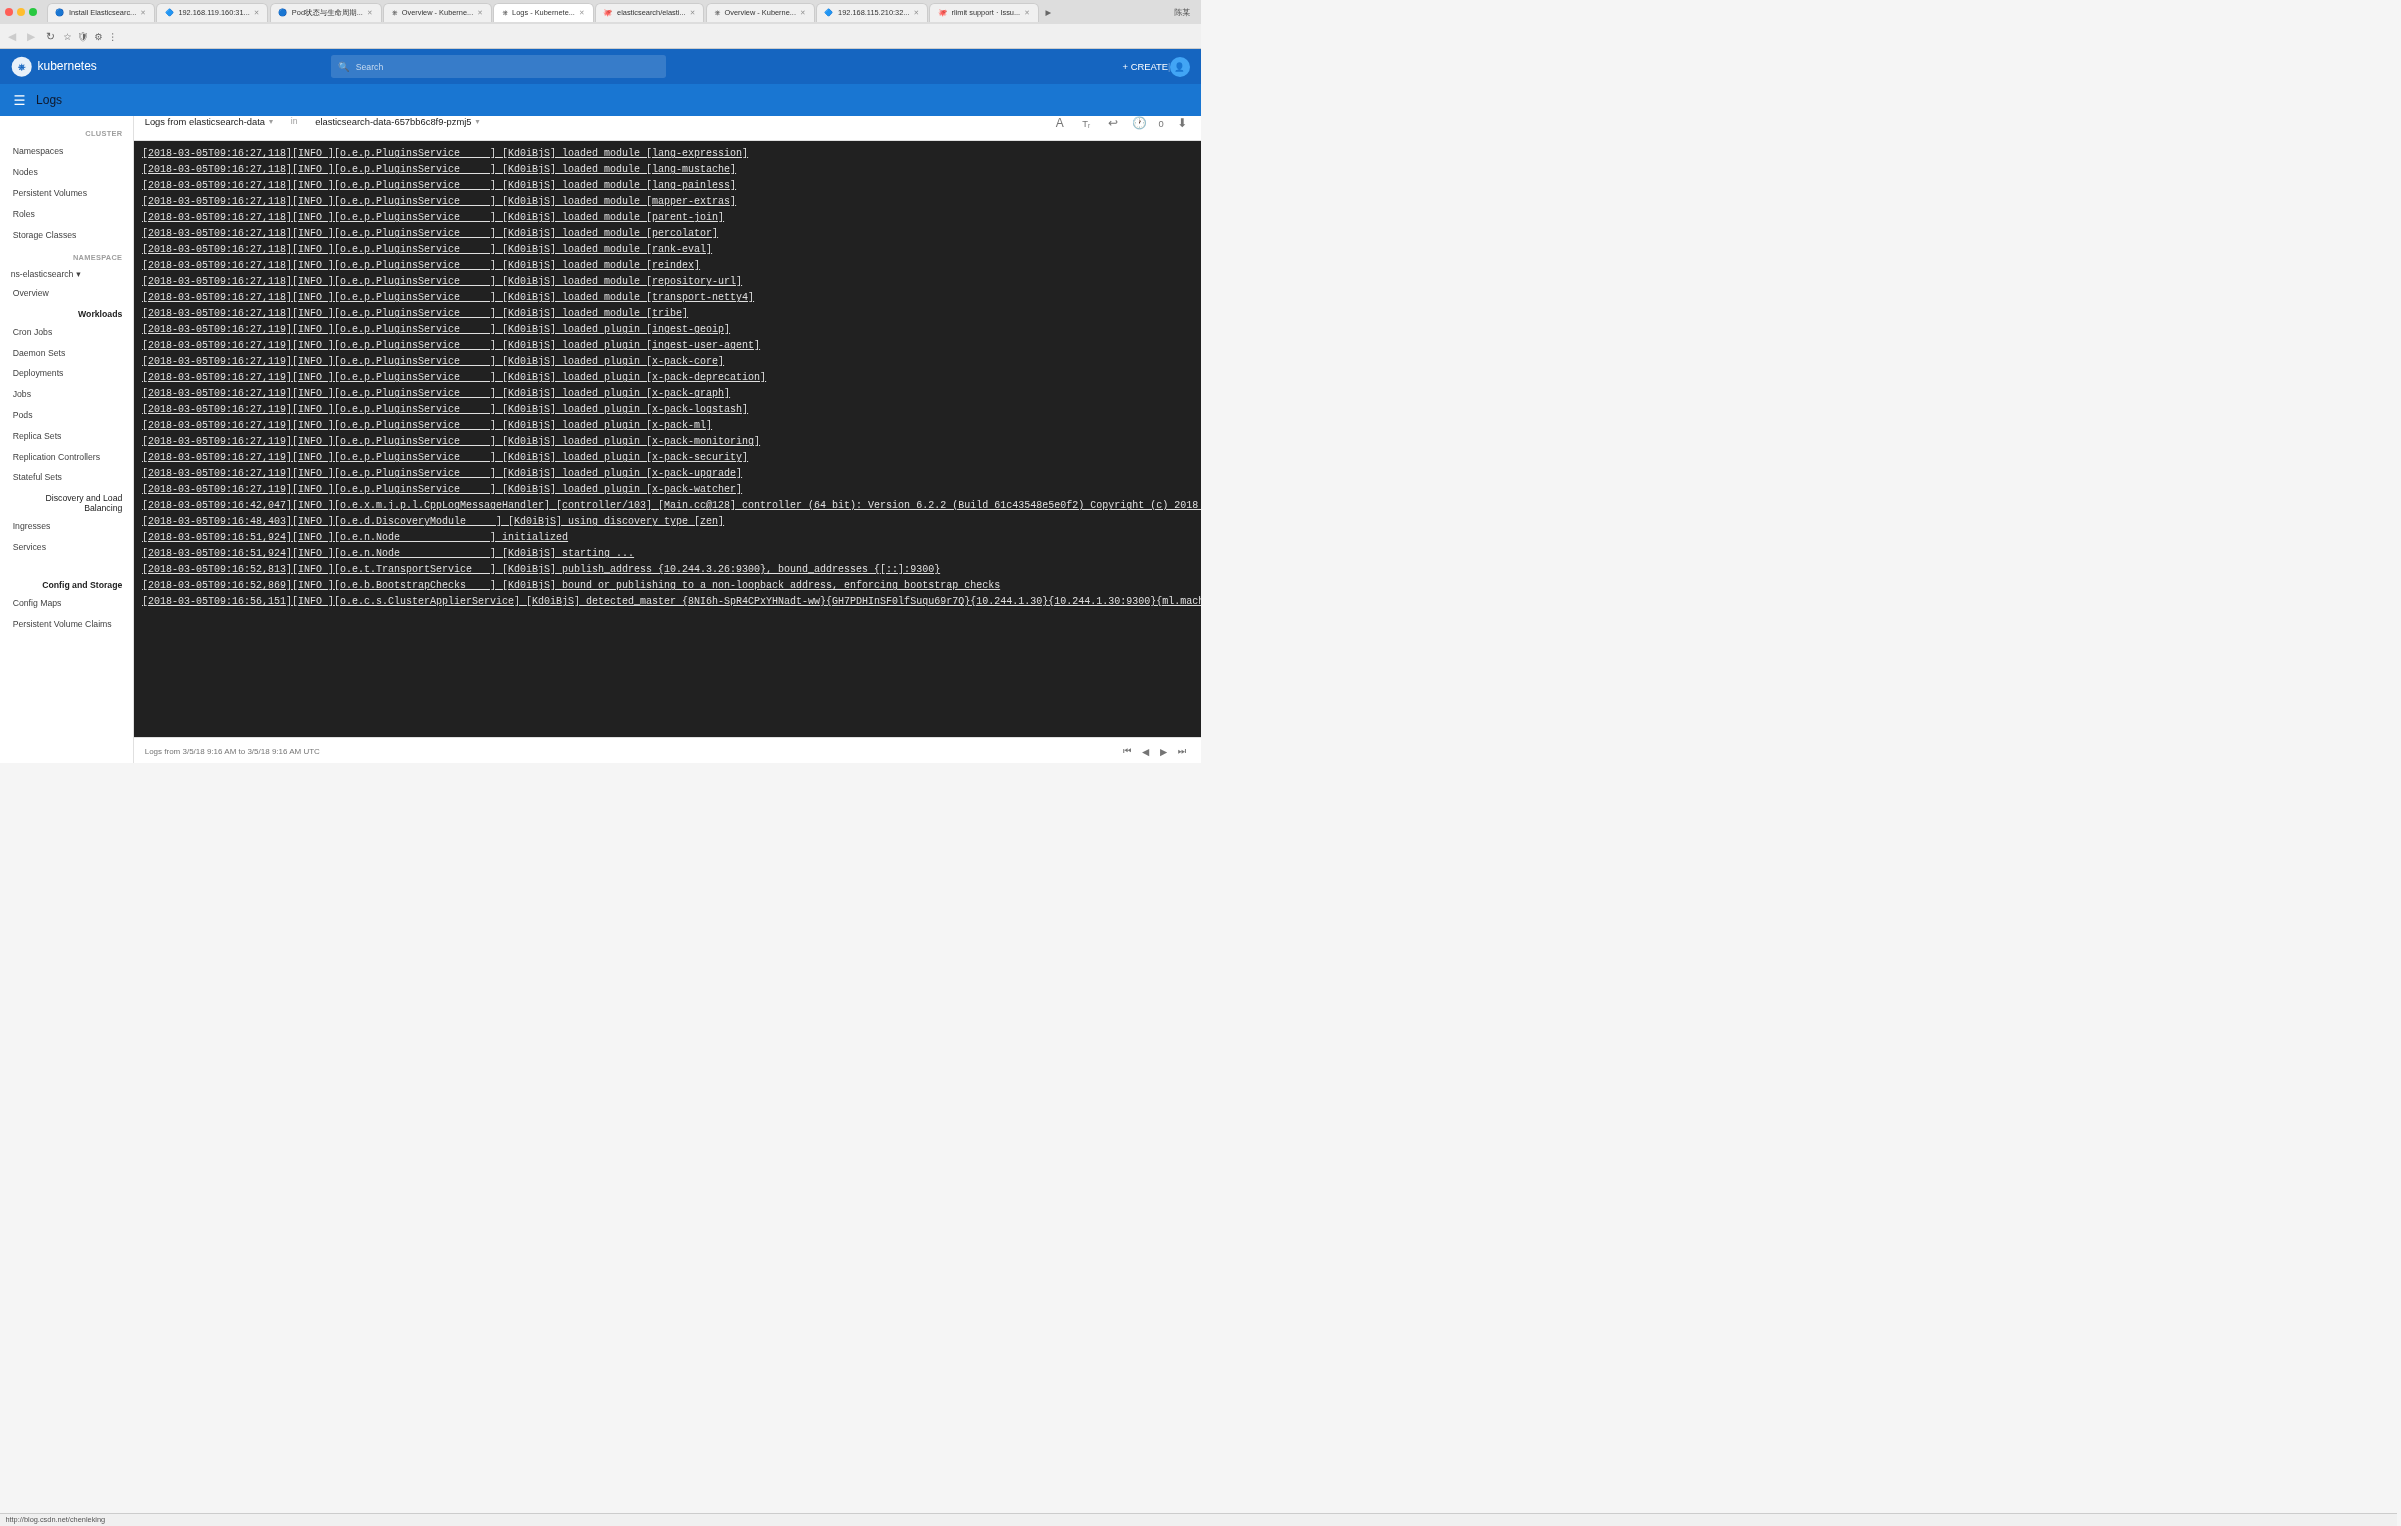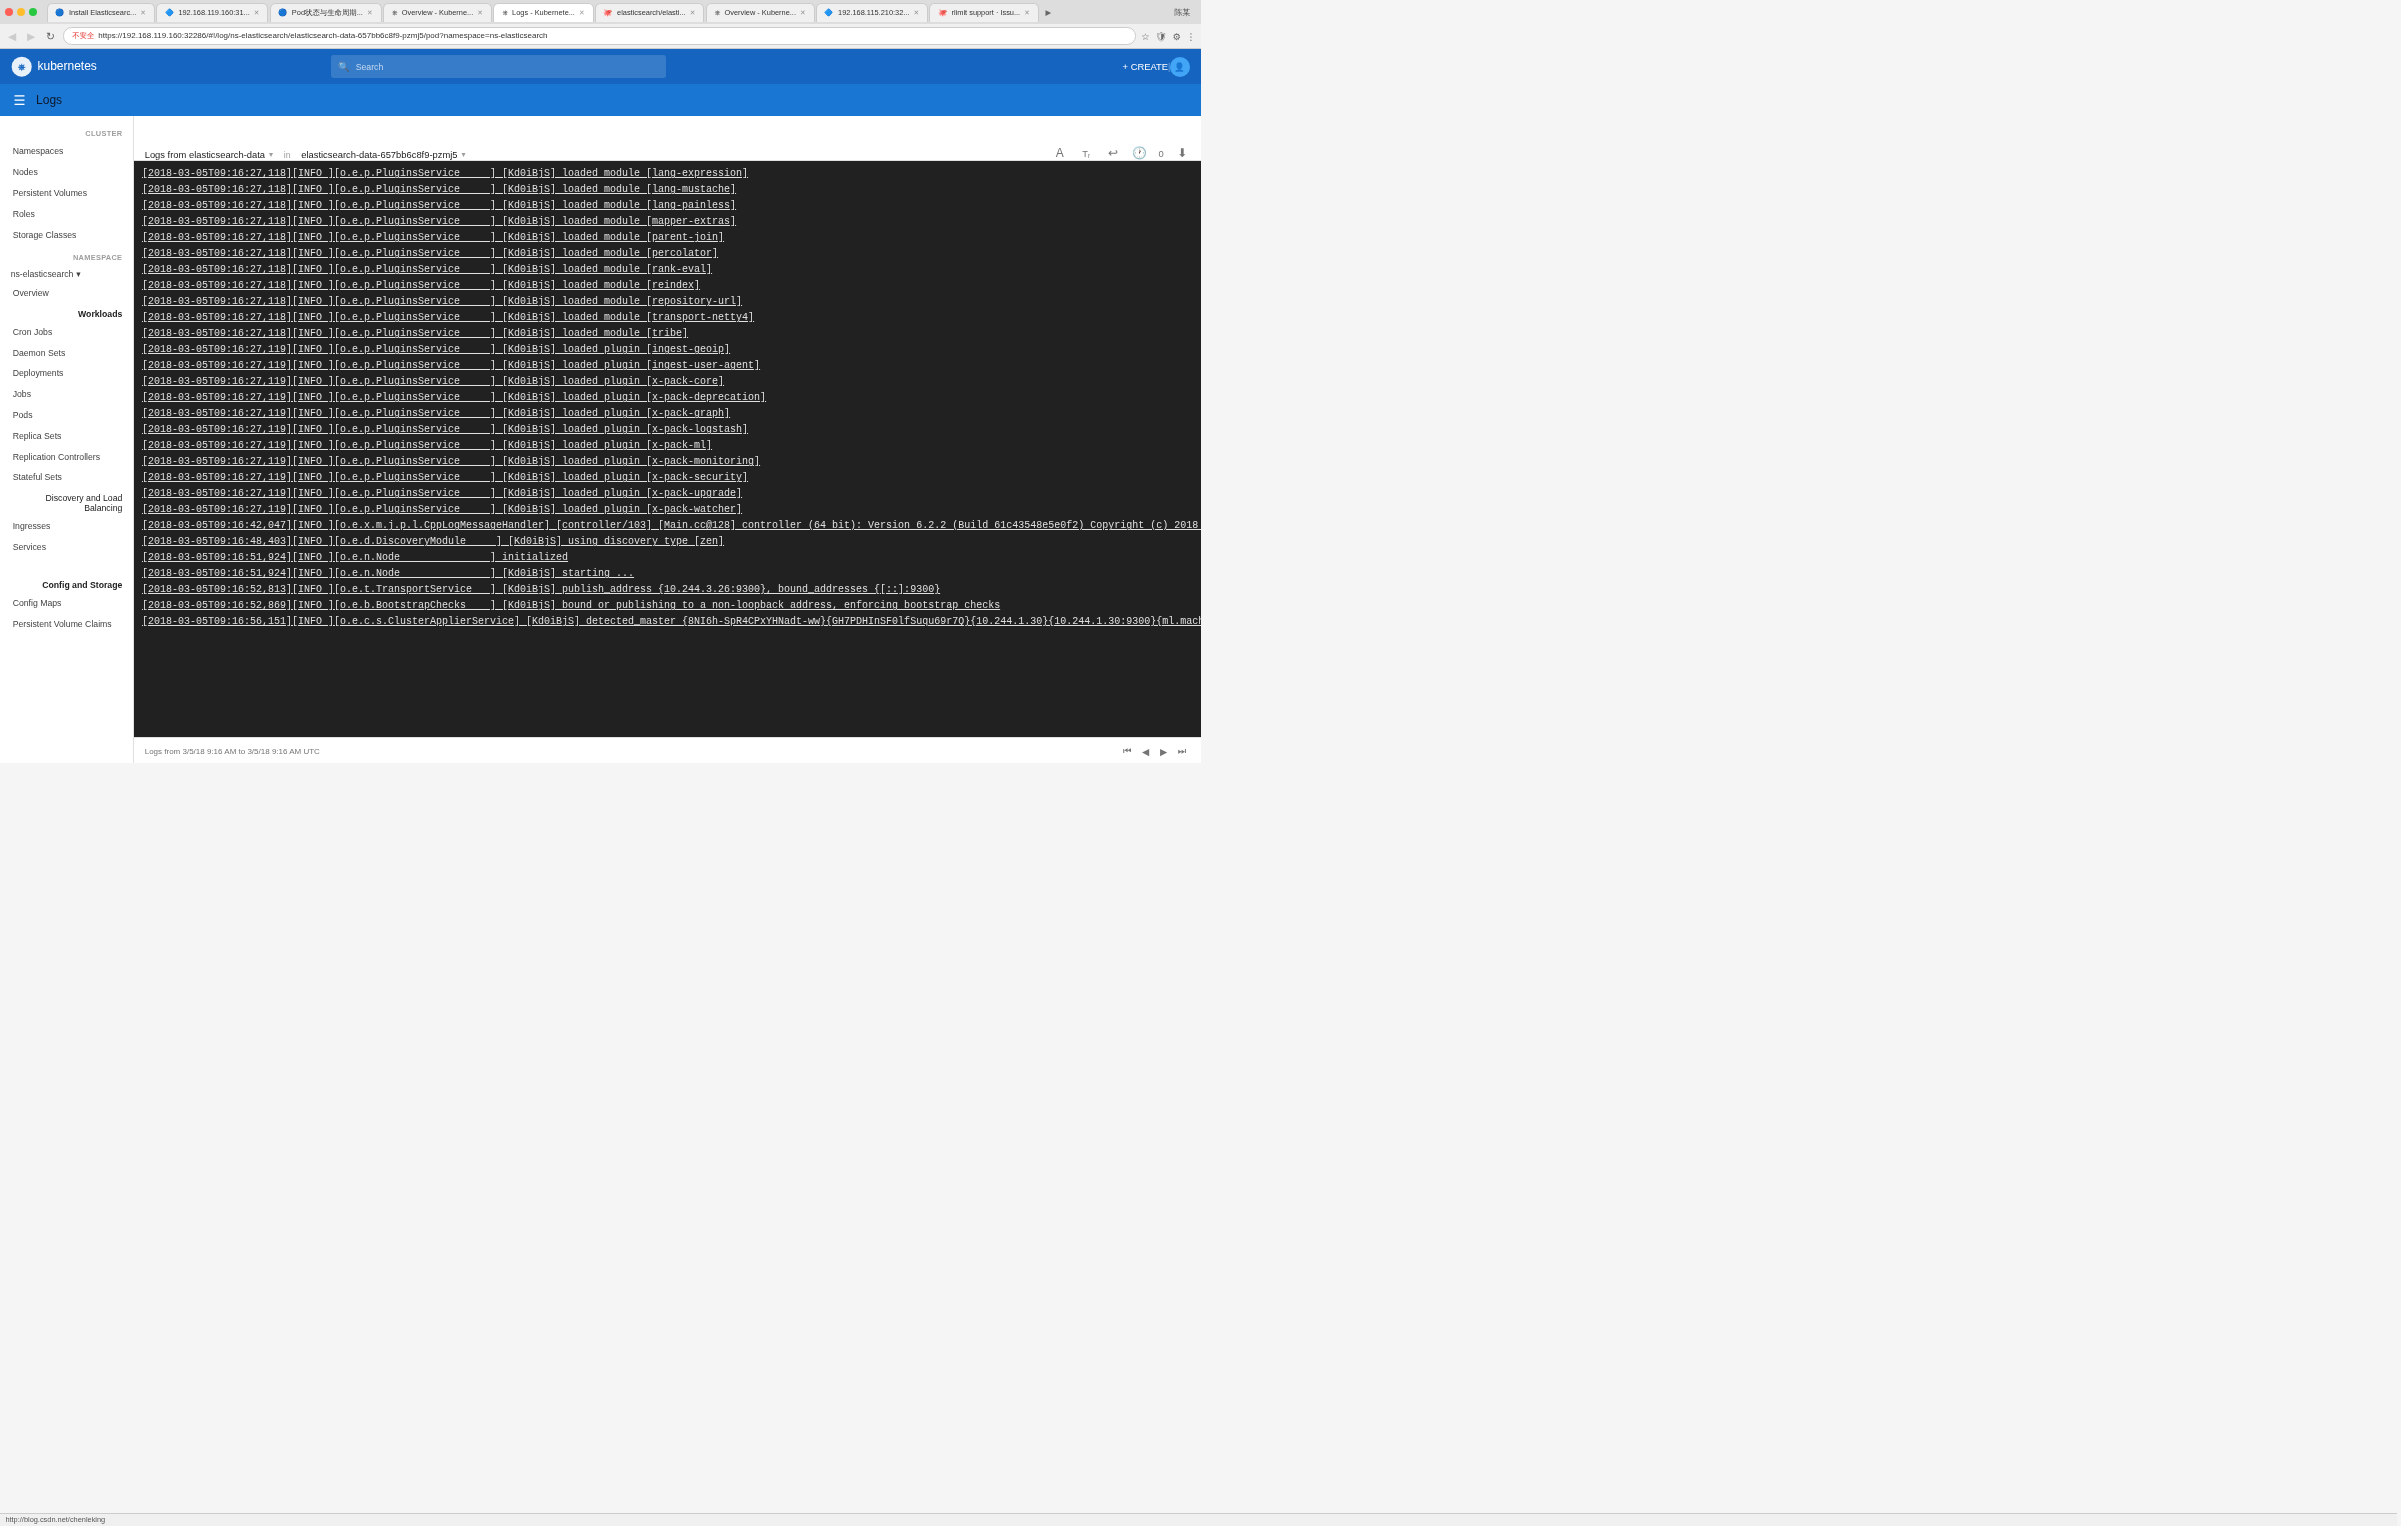--- a/index.html
+++ b/index.html
@@ -114,22 +114,22 @@
     }
     .disc-lb-label {
       font-size: 8.7px; font-weight: normal; color: #212121; padding: 5.4px 10.7px 2.7px;
     }
 
     
     .log-area {
       flex: 1; display: flex; flex-direction: column; overflow: hidden; background: #212121;
     }
     .log-toolbar {
-      background: #fff; display: flex; align-items: flex-end; padding: 0 10.7px;
-      height: 45px; border-bottom: 0.7px solid #e0e0e0; gap: 8px; flex-shrink: 0;
+      background: #fff; display: flex; align-items: flex-start; padding: 0 10.7px;
+      height: 25px; border-bottom: 0.7px solid #e0e0e0; gap: 15px; flex-shrink: 0;
     }
     .log-selector {
       display: flex; align-items: center; gap: 4px;
       font-size: 9.4px; color: #212121; cursor: pointer;
     }
     .log-selector .dropdown-arrow { color: #9e9e9e; font-size: 8px; }
     .log-separator { color: #9e9e9e; font-size: 8.7px; margin: 0 2.7px; }
     .log-toolbar-icons { margin-left: auto; display: flex; align-items: center; gap: 10.7px; }
     .toolbar-icon { font-size: 12px; color: #757575; cursor: pointer; width: 16px; text-align: center; }
     .toolbar-count { font-size: 9.4px; color: #757575; }
@@ -211,24 +211,20 @@
       <span class="tab-close">✕</span>
     </div>
     <span class="tab-more">▶</span>
     <div style="margin-left:auto;font-size:8px;color:#555;padding-right:5.4px;">陈某</div>
   </div>
 
   <div class="address-bar-row">
     <button class="nav-btn" disabled="">◀</button>
     <button class="nav-btn" disabled="">▶</button>
     <button class="nav-btn">↻</button>
-    <div class="address-bar">
-      <span class="security-warning">不安全</span>
-      <span class="url">https://192.168.119.160:32286/#!/log/ns-elasticsearch/elasticsearch-data-657bb6c8f9-pzmj5/pod?namespace=ns-elasticsearch</span>
-    </div>
     <div class="address-bar-icons">
       <span class="addr-icon">☆</span>
       <span class="addr-icon">🛡</span>
       <span class="addr-icon">⚙</span>
       <span class="addr-icon">⋮</span>
     </div>
   </div>
 </div>
 
 <div class="app-header">

